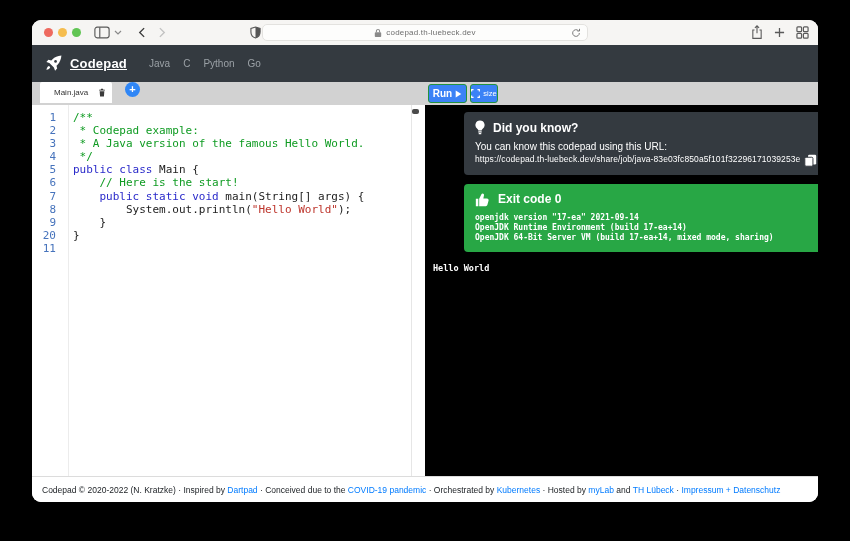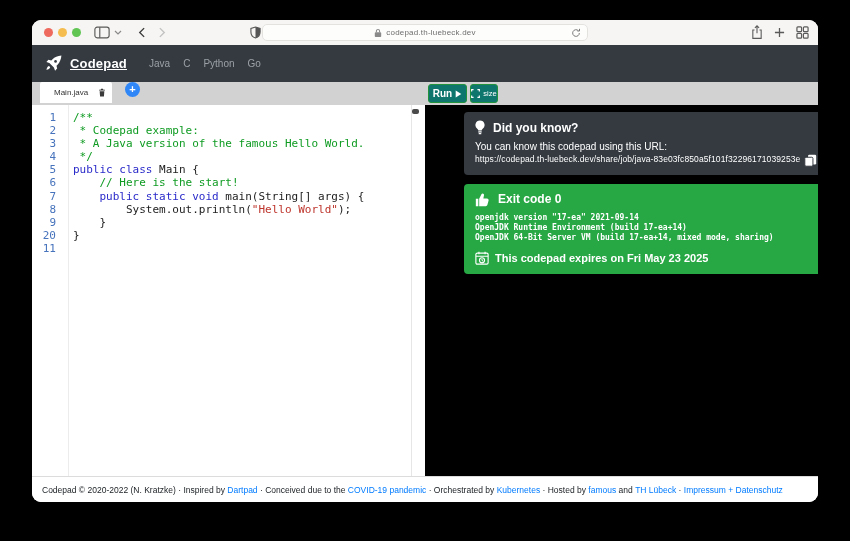--- a/index.html
+++ b/index.html
@@ -36,21 +36,21 @@
   .toprow{height:23px;flex:0 0 23px;background:#d2d2d2;display:flex;}
   .trow-left{width:393px;display:flex;align-items:flex-start;}
   .tab{margin-left:8px;width:72px;height:21px;background:#fff;display:flex;align-items:center;
        padding-left:14px;box-sizing:border-box;border-radius:2px 2px 0 0;}
   .tab-label{font-size:8px;color:#333;}
   .tab .trash{margin-left:auto;margin-right:6px;display:flex;}
   .addtab{width:15px;height:15px;border-radius:50%;background:#2f86f6;color:#fff;margin-left:13px;
           margin-bottom:4px;display:flex;align-items:center;justify-content:center;
           font-size:11px;font-weight:bold;line-height:1;cursor:pointer;}
   .trow-right{width:393px;display:flex;align-items:flex-start;padding-top:2px;gap:3px;}
-  .btn-green{height:19px;background:#0f766e;border:1px solid #23923d;border-radius:3px;color:#fff;
+  .btn-green{height:19px;background:#3b82f6;border:1px solid #23923d;border-radius:3px;color:#fff;
              display:flex;align-items:center;justify-content:center;gap:3px;box-sizing:border-box;
              cursor:pointer;padding:0 5px;}
   .run-btn{width:39px;margin-left:3px;font-weight:bold;font-size:10px;}
   .size-btn{width:28px;font-size:7.5px;}
 
   
   .content{flex:1;display:flex;min-height:0;}
   .editor{width:393px;flex:0 0 393px;background:#fff;position:relative;display:flex;
           font-family:"DejaVu Sans Mono",monospace;font-size:11px;line-height:13.1px;}
   .gutter{width:37px;flex:0 0 37px;border-right:1px solid #ececec;padding-top:6px;box-sizing:border-box;}
@@ -280,44 +280,34 @@
         <div class="card result-card">
           <div class="card-head">
             <span style="display:flex;">
               <svg width="15" height="15" viewBox="0 0 18 18">
                   <path fill="#fff" d="M1 8h3v9H1zM5 17h7.8c1 0 1.9-.7 2.1-1.7l1.4-5.2c.3-1.2-.6-2.4-1.9-2.4H10l.8-3.9C11 2.7 10.2 1.7 9.1 1.7c-.5 0-1 .3-1.2.7L5 8z"></path>
                 </svg>
             </span>
             <span class="card-title">Exit code 0</span>
           </div>
           <div class="jdk"><div>openjdk version "17-ea" 2021-09-14</div><div>OpenJDK Runtime Environment (build 17-ea+14)</div><div>OpenJDK 64-Bit Server VM (build 17-ea+14, mixed mode, sharing)</div></div>
-          <div class="expires">
-            <span style="display:flex;">
-              <svg width="14" height="14" viewBox="0 0 16 16" fill="none" stroke="#fff" stroke-width="1.3">
-                  <rect x="1" y="2.5" width="14" height="12.5" rx="1.5"></rect>
-                  <path d="M1 6h14M4.5.8v3M11.5.8v3"></path>
-                  <circle cx="8" cy="10.6" r="2.9"></circle>
-                  <path d="M8 9v1.8l1.3.8" stroke-width="1.1"></path>
-                </svg>
-            </span>
-            <span>This codepad expires on Fri May 23 2025</span>
-          </div>
-        </div>
-
+        </div>
+
+        <div class="output">Hello World</div>
       </div>
     </div>
 
     <div class="footer">
         <span>Codepad © 2020-2022 (N. Kratzke) · Inspired by </span>
         <a class="flink">Dartpad</a>
         <span> · Conceived due to the </span>
         <a class="flink">COVID-19 pandemic</a>
         <span> · Orchestrated by </span>
         <a class="flink">Kubernetes</a>
         <span> · Hosted by </span>
-        <a class="flink">famous</a>
+        <a class="flink">myLab</a>
         <span> and </span>
         <a class="flink">TH Lübeck</a>
         <span> · </span>
         <a class="flink">Impressum + Datenschutz</a>
       </div>
   </div>
 </div>
 
 </body></html>

